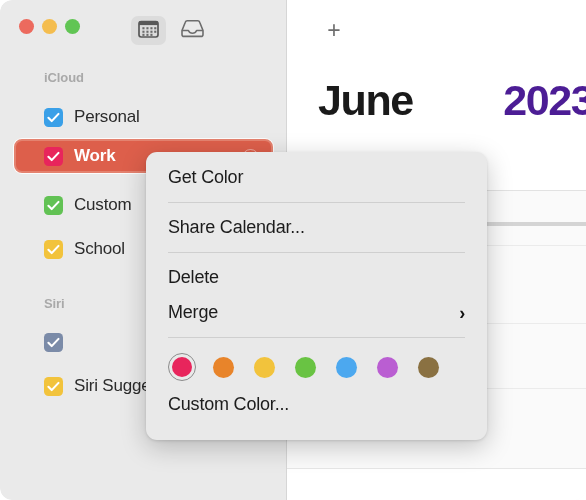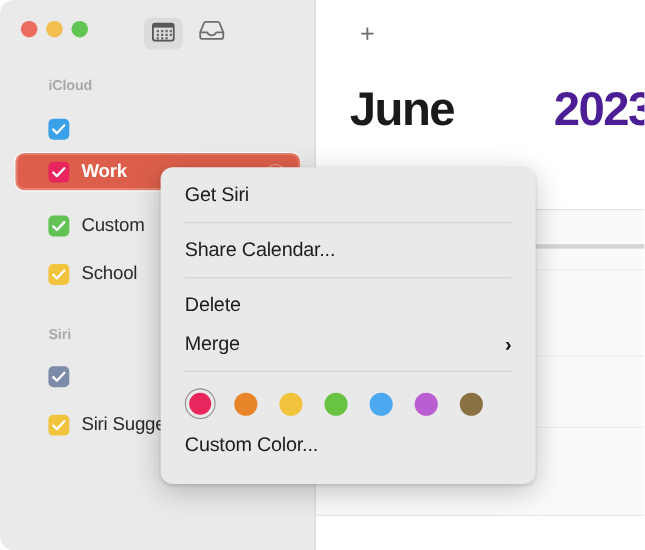--- a/index.html
+++ b/index.html
@@ -227,20 +227,21 @@
     </div>
 
     <div class="section-head sec-icloud">iCloud</div>
 
     <div class="cal-row" style="top:102px;">
       <span class="chk" style="background:#3aa0e8;">
         <svg class="check-glyph" viewBox="0 0 19 19">
             <path d="M4.4 9.8 L7.7 13.1 L14.5 5.9" fill="none" stroke="#fff" stroke-width="2.1" stroke-linecap="round" stroke-linejoin="round"></path>
           </svg>
       </span>
+      <span class="lbl">Personal</span>
     </div>
 
     <div class="cal-row selected" style="top:139px;">
       <span class="chk" style="background:#e8255c;">
         <svg class="check-glyph" viewBox="0 0 19 19">
             <path d="M4.4 9.8 L7.7 13.1 L14.5 5.9" fill="none" stroke="#fff" stroke-width="2.1" stroke-linecap="round" stroke-linejoin="round"></path>
           </svg>
       </span>
       <span class="lbl">Work</span>
       <span class="info-circle"></span>
@@ -301,21 +302,21 @@
       <div class="grid-bottom"></div>
       <div class="grid-bottom-fill"></div>
     </div>
   </div>
 
   <div class="divider"></div>
 
   <div class="ctx-menu">
 
     <div class="ctx-item">
-      <span>Get Siri</span>
+      <span>Get Color</span>
     </div>
 
     <div class="ctx-sep"></div>
 
     <div class="ctx-item">
       <span>Share Calendar...</span>
     </div>
 
     <div class="ctx-sep"></div>
 

